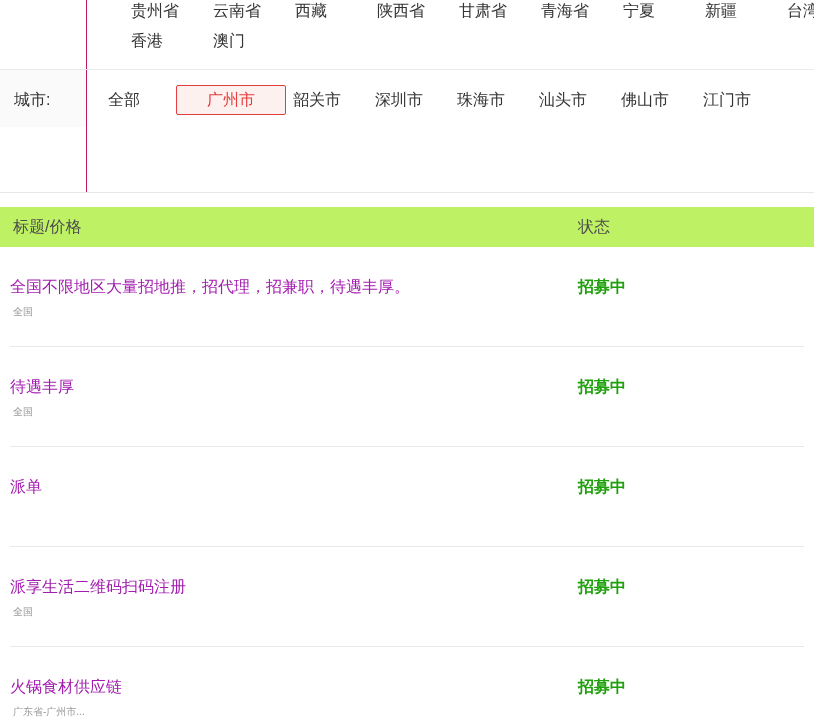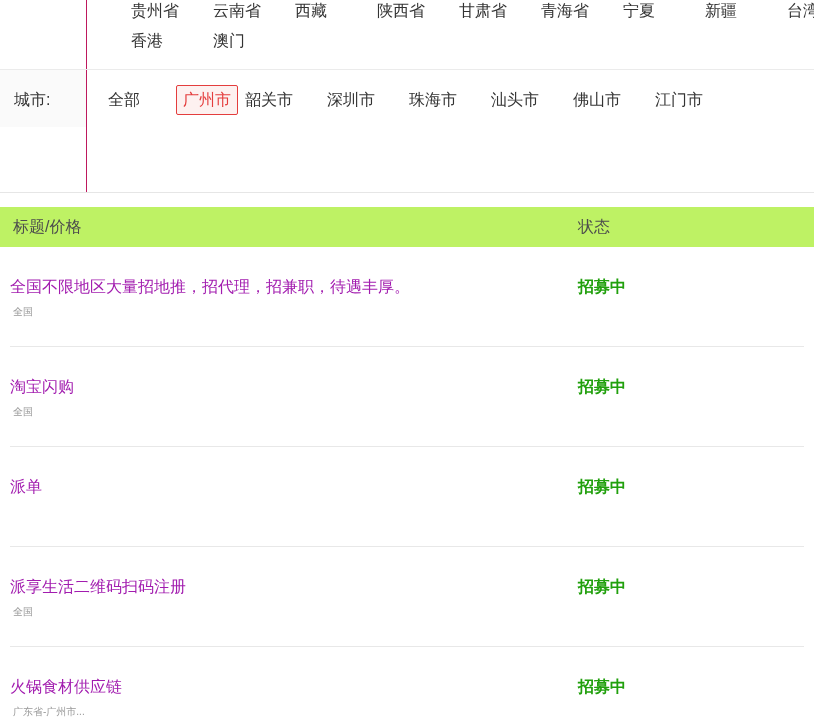--- a/index.html
+++ b/index.html
@@ -46,21 +46,21 @@
     display: inline-block;
     min-width: 48px;
     margin-right: 34px;
     color: #333333;
     cursor: pointer;
     white-space: nowrap;
     line-height: 16px;
   }
   .opt.selected {
     min-width: 48px;
-    padding: 6px 6px;
+    padding: 6px 30px;
     margin-left: -14px;
     margin-right: 7px;
     border: 1px solid #e43d3d;
     border-radius: 2px;
     background: #fdf1f0;
     color: #e43d3d;
     text-align: center;
   }
 
   .gap { height: 14px; }
@@ -165,21 +165,21 @@
       <a class="job-title">全国不限地区大量招地推，招代理，招兼职，待遇丰厚。</a>
       <div class="job-location">全国</div>
     </div>
     <div class="job-status">
       <span class="status-badge">招募中</span>
     </div>
   </div>
 
   <div class="job-row">
     <div class="job-main">
-      <a class="job-title">淘宝闪购</a>
+      <a class="job-title">待遇丰厚</a>
       <div class="job-location">全国</div>
     </div>
     <div class="job-status">
       <span class="status-badge">招募中</span>
     </div>
   </div>
 
   <div class="job-row">
     <div class="job-main">
       <a class="job-title">派单</a>

